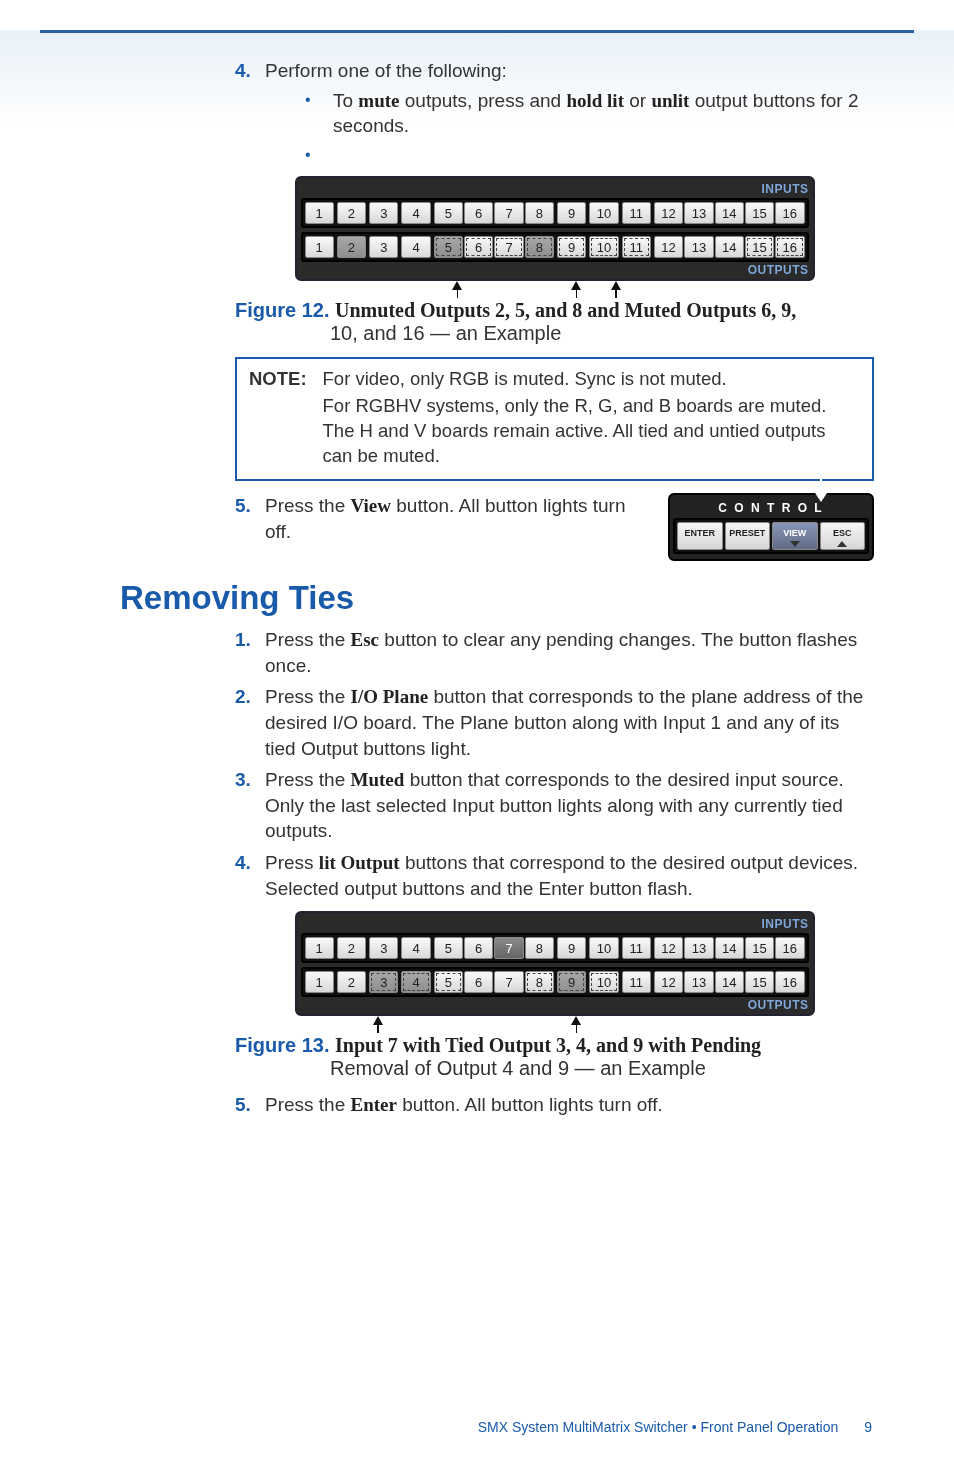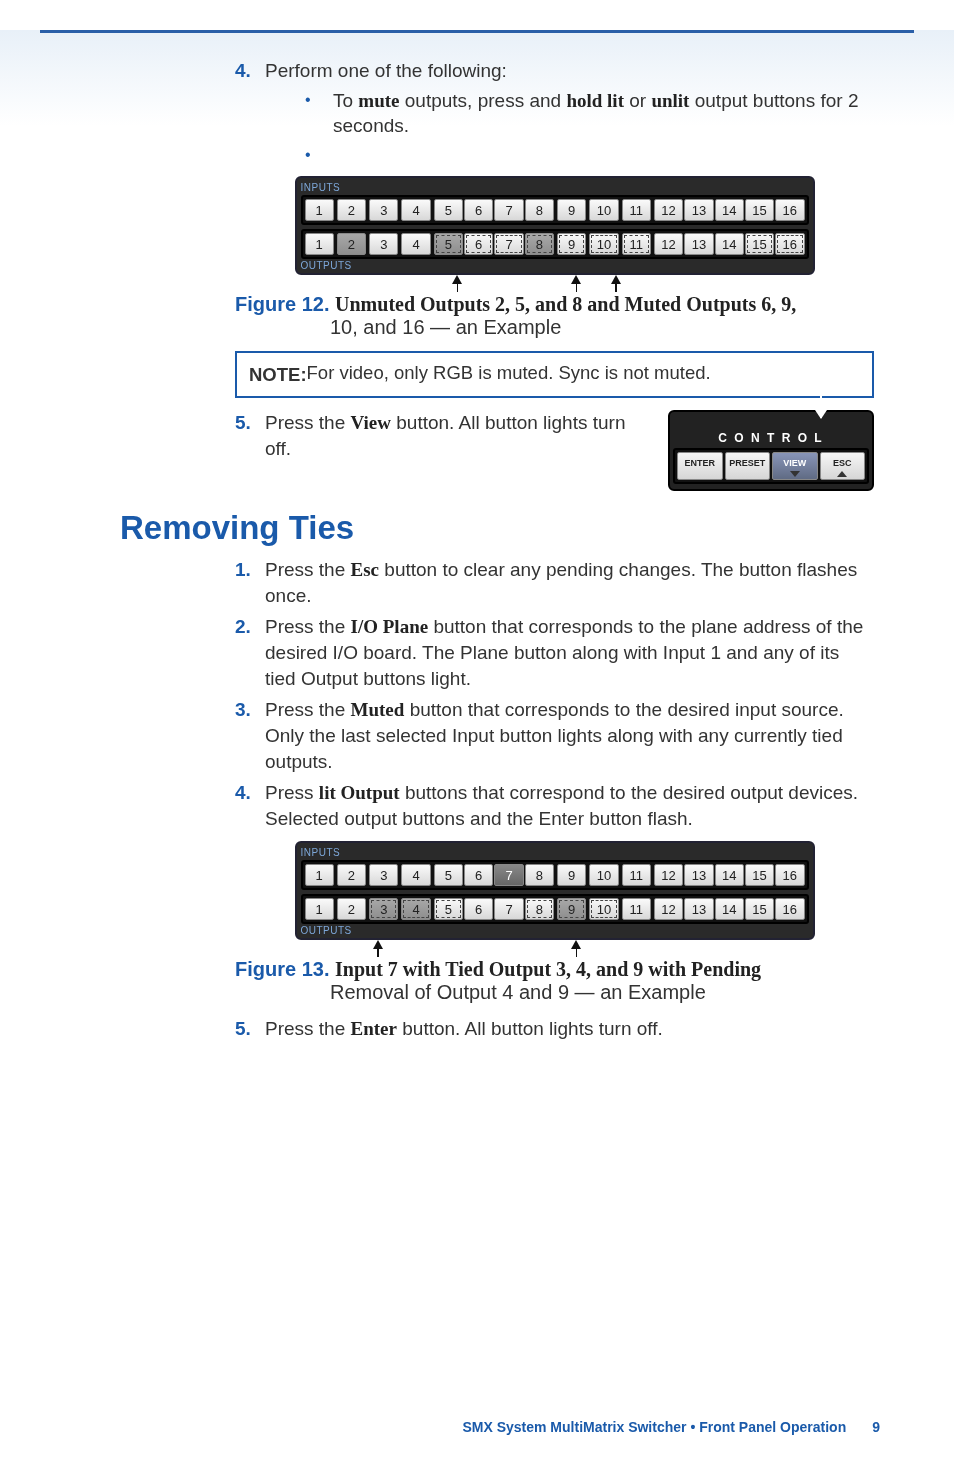--- a/index.html
+++ b/index.html
@@ -78,23 +78,23 @@
   .button-panel {
     border: 2px solid #223;
     border-radius: 6px;
     background: #2a2a2a;
     padding: 4px 4px 0 4px;
     width: 520px;
     margin: 0 auto;
   }
   .panel-label {
     color: #7da7d8;
-    font-size: 10px;
-    font-weight: 400;
-    text-align: left;
+    font-size: 12px;
+    font-weight: 700;
+    text-align: right;
     letter-spacing: 0.5px;
     margin-bottom: 2px;
   }
   .button-row {
     display: flex;
     gap: 1px;
     margin-bottom: 4px;
     background: #111;
     border: 2px solid #000;
     border-radius: 3px;
@@ -159,43 +159,43 @@
   .figure-caption .subline {
     font-weight: 400;
     display: block;
     padding-left: 95px;
   }
   .note-box {
     border: 2px solid #1a5aaa;
     margin: 12px 0 12px 155px;
     padding: 8px 12px;
     display: flex;
+    gap: 16px;
     font-size: 18.5px;
     color: #333;
     line-height: 1.35;
-    align-items: flex-end;
   }
   .note-label {
     font-weight: 800;
     white-space: nowrap;
   }
   .note-body p { margin-bottom: 2px; }
   .with-side {
     display: flex;
     gap: 18px;
     padding-left: 155px;
     align-items: flex-start;
   }
   .with-side .ol-left { display:flex; flex:1; }
   .control-panel {
     border: 2px solid #000;
     border-radius: 6px;
     background: #222;
     width: 206px;
-    padding: 19px 3px 5px 3px;
+    padding: 6px 3px 5px 3px;
     position: relative;
   }
   .control-header {
     color: #fff;
     font-size: 12px;
     font-weight: 700;
     letter-spacing: 2px;
     text-align: center;
     margin-bottom: 3px;
   }
@@ -247,24 +247,24 @@
     color: #1a5aaa;
     font-size: 33px;
     font-weight: 800;
     margin: 18px 0 10px 0;
     padding-left: 40px;
   }
   .bold { font-weight: 700; color:#222;font-family:Liberation Serif, serif; }
   .footer {
     position: absolute;
     bottom: 40px;
-    right: 74px;
+    right: 82px;
     font-size: 14px;
     color: #1a5aaa;
-    font-weight: 700;
+    font-weight: 400;
   }
   .footer .chap { color:#1a5aaa; }
   .footer .pnum { margin-left: 26px; color:#1a5aaa; }
 </style>
 </head>
 <body>
 
 <div class="top-gradient"></div>
 <div class="top-line"></div>
 
@@ -358,20 +358,21 @@
       <span class="fignum">Figure 12.</span>
       <span class="bold"> Unmuted Outputs 2, 5, and 8 and Muted Outputs 6, 9,</span>
       <span class="subline">10, and 16 — an Example</span>
     </div>
   </div>
 
   <div class="note-box">
     <div class="note-label">NOTE:</div>
     <div class="note-body">
       <p>For video, only RGB is muted. Sync is not muted.</p>
+      <p>For RGBHV systems, only the R, G, and B boards are muted. The H and V boards remain active. All tied and untied outputs can be muted.</p>
     </div>
   </div>
 
   <div class="with-side">
     <div class="ol-left">
       <div class="ol-num">5.</div>
       <div class="ol-body">
         <span>Press the </span><span class="bold">View</span><span> button. All button lights turn off.</span>
       </div>
     </div>

